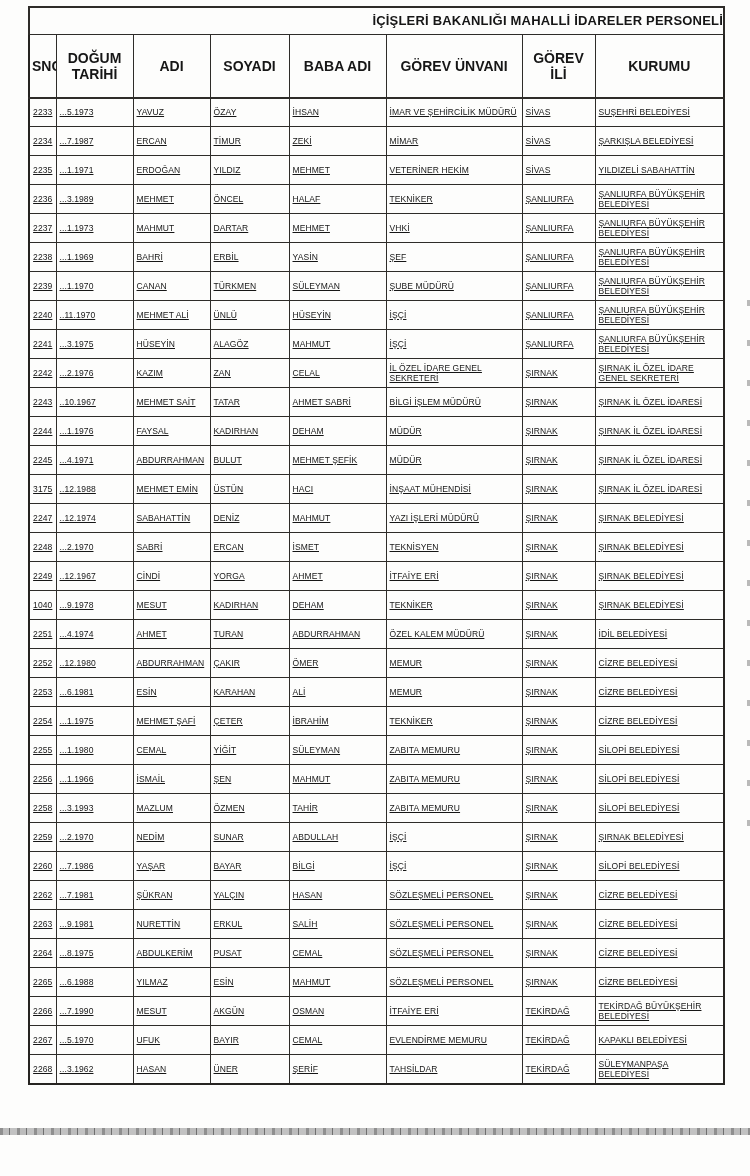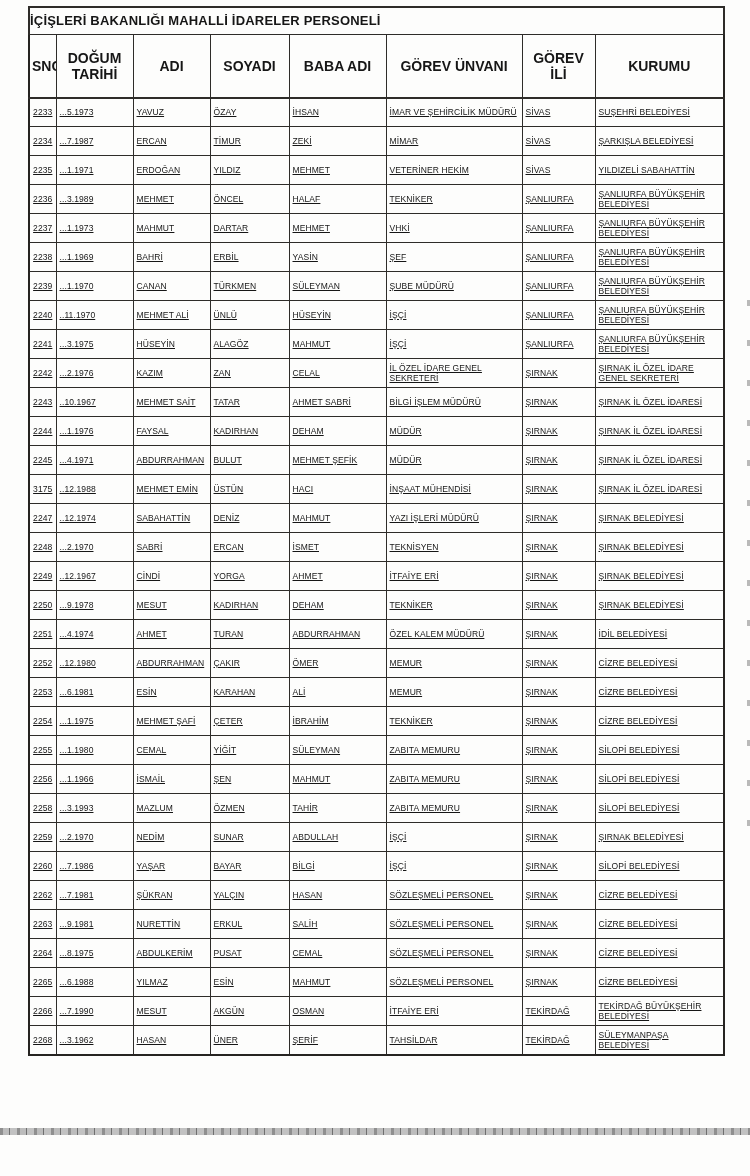--- a/index.html
+++ b/index.html
@@ -24,21 +24,21 @@
     border-collapse: collapse;
     table-layout: fixed;
     color: #161616;
   }
   table.personnel td, table.personnel th {
     border: 1px solid #2e2c29;
     overflow: hidden;
   }
   .title-cell {
     height: 27px;
-    text-align: left;
+    text-align: right;
     vertical-align: middle;
     font-size: 13px;
     font-weight: bold;
     letter-spacing: 0.2px;
     border-width: 2px 2px 1px 2px !important;
   }
   th.col-head {
     height: 31px;
     font-size: 14px;
     font-weight: bold;
@@ -283,21 +283,21 @@
           <td class="cell c-sno">2249</td>
           <td class="cell c-dogum-tarihi">..12.1967</td>
           <td class="cell c-adi">CİNDİ</td>
           <td class="cell c-soyadi">YORGA</td>
           <td class="cell c-baba-adi">AHMET</td>
           <td class="cell c-gorev-unvani">İTFAİYE ERİ</td>
           <td class="cell c-gorev-ili">ŞIRNAK</td>
           <td class="cell c-kurumu">ŞIRNAK BELEDİYESİ</td>
         </tr>
         <tr class="data-row">
-          <td class="cell c-sno">2250</td>
+          <td class="cell c-sno">1040</td>
           <td class="cell c-dogum-tarihi">...9.1978</td>
           <td class="cell c-adi">MESUT</td>
           <td class="cell c-soyadi">KADIRHAN</td>
           <td class="cell c-baba-adi">DEHAM</td>
           <td class="cell c-gorev-unvani">TEKNİKER</td>
           <td class="cell c-gorev-ili">ŞIRNAK</td>
           <td class="cell c-kurumu">ŞIRNAK BELEDİYESİ</td>
         </tr>
         <tr class="data-row">
           <td class="cell c-sno">2251</td>
@@ -431,20 +431,30 @@
         </tr>
         <tr class="data-row">
           <td class="cell c-sno">2266</td>
           <td class="cell c-dogum-tarihi">...7.1990</td>
           <td class="cell c-adi">MESUT</td>
           <td class="cell c-soyadi">AKGÜN</td>
           <td class="cell c-baba-adi">OSMAN</td>
           <td class="cell c-gorev-unvani">İTFAİYE ERİ</td>
           <td class="cell c-gorev-ili">TEKİRDAĞ</td>
           <td class="cell c-kurumu">TEKİRDAĞ BÜYÜKŞEHİR BELEDİYESİ</td>
+        </tr>
+        <tr class="data-row">
+          <td class="cell c-sno">2267</td>
+          <td class="cell c-dogum-tarihi">...5.1970</td>
+          <td class="cell c-adi">UFUK</td>
+          <td class="cell c-soyadi">BAYIR</td>
+          <td class="cell c-baba-adi">CEMAL</td>
+          <td class="cell c-gorev-unvani">EVLENDİRME MEMURU</td>
+          <td class="cell c-gorev-ili">TEKİRDAĞ</td>
+          <td class="cell c-kurumu">KAPAKLI BELEDİYESİ</td>
         </tr>
         <tr class="data-row">
           <td class="cell c-sno">2268</td>
           <td class="cell c-dogum-tarihi">...3.1962</td>
           <td class="cell c-adi">HASAN</td>
           <td class="cell c-soyadi">ÜNER</td>
           <td class="cell c-baba-adi">ŞERİF</td>
           <td class="cell c-gorev-unvani">TAHSİLDAR</td>
           <td class="cell c-gorev-ili">TEKİRDAĞ</td>
           <td class="cell c-kurumu">SÜLEYMANPAŞA BELEDİYESİ</td>

